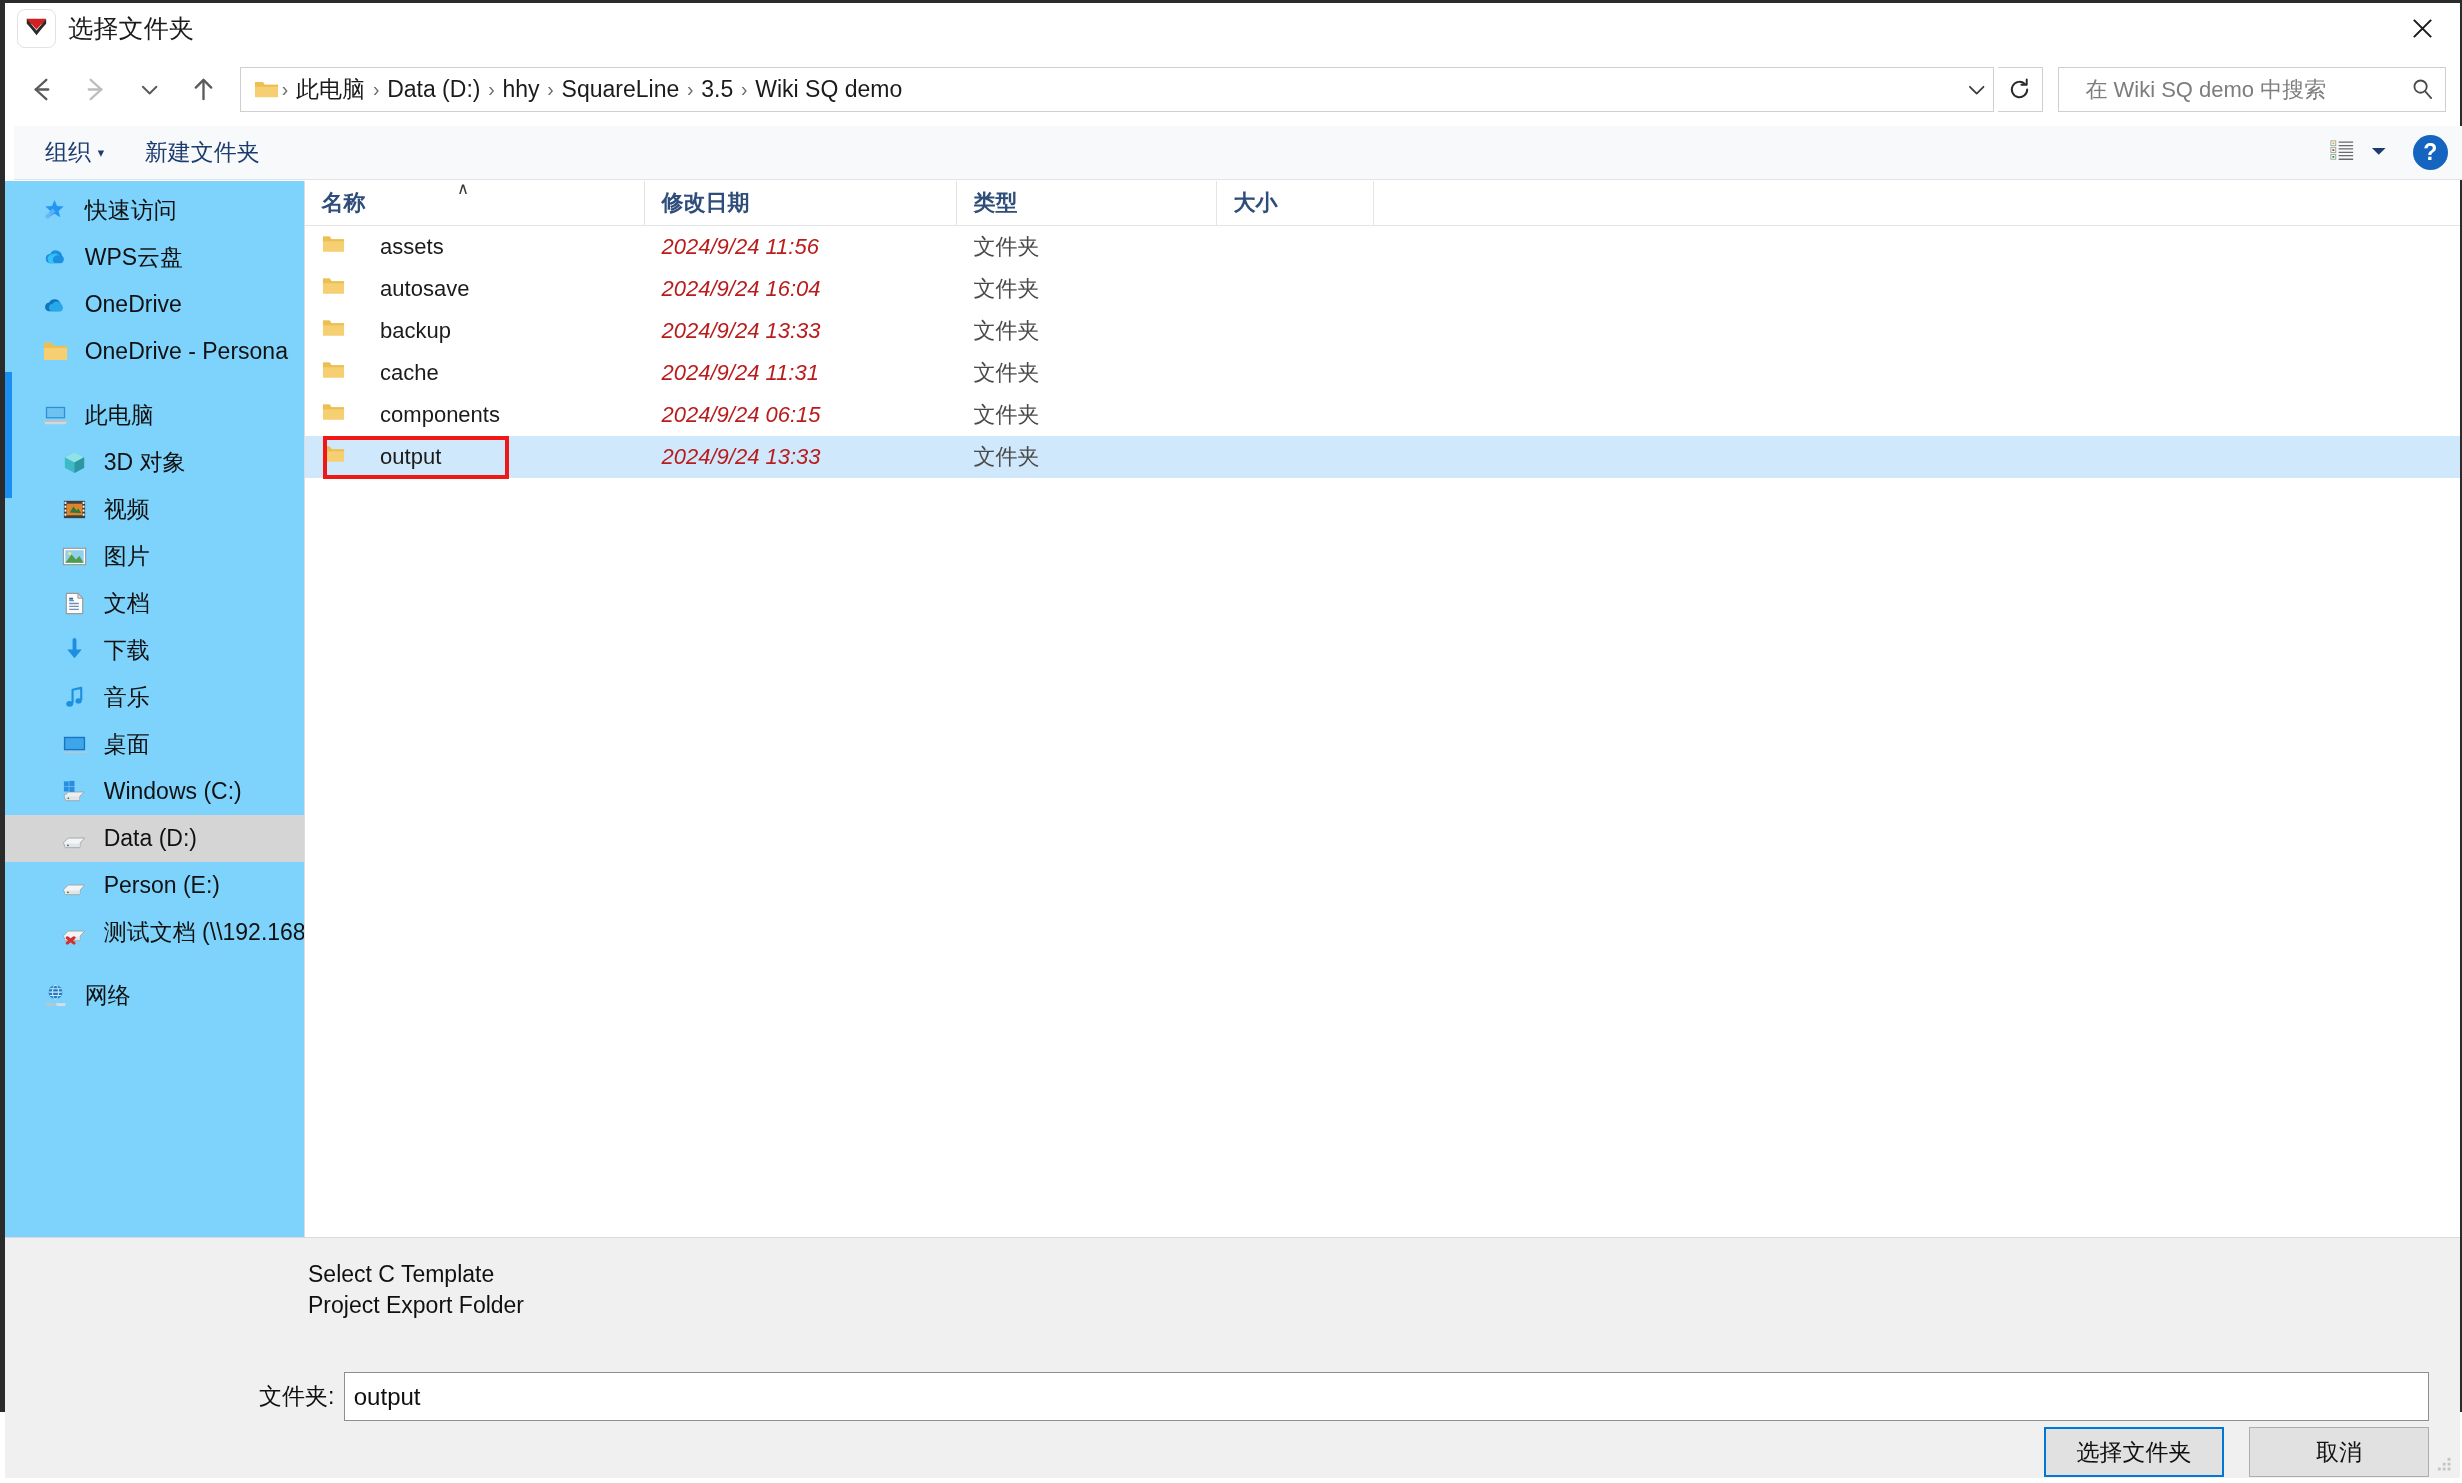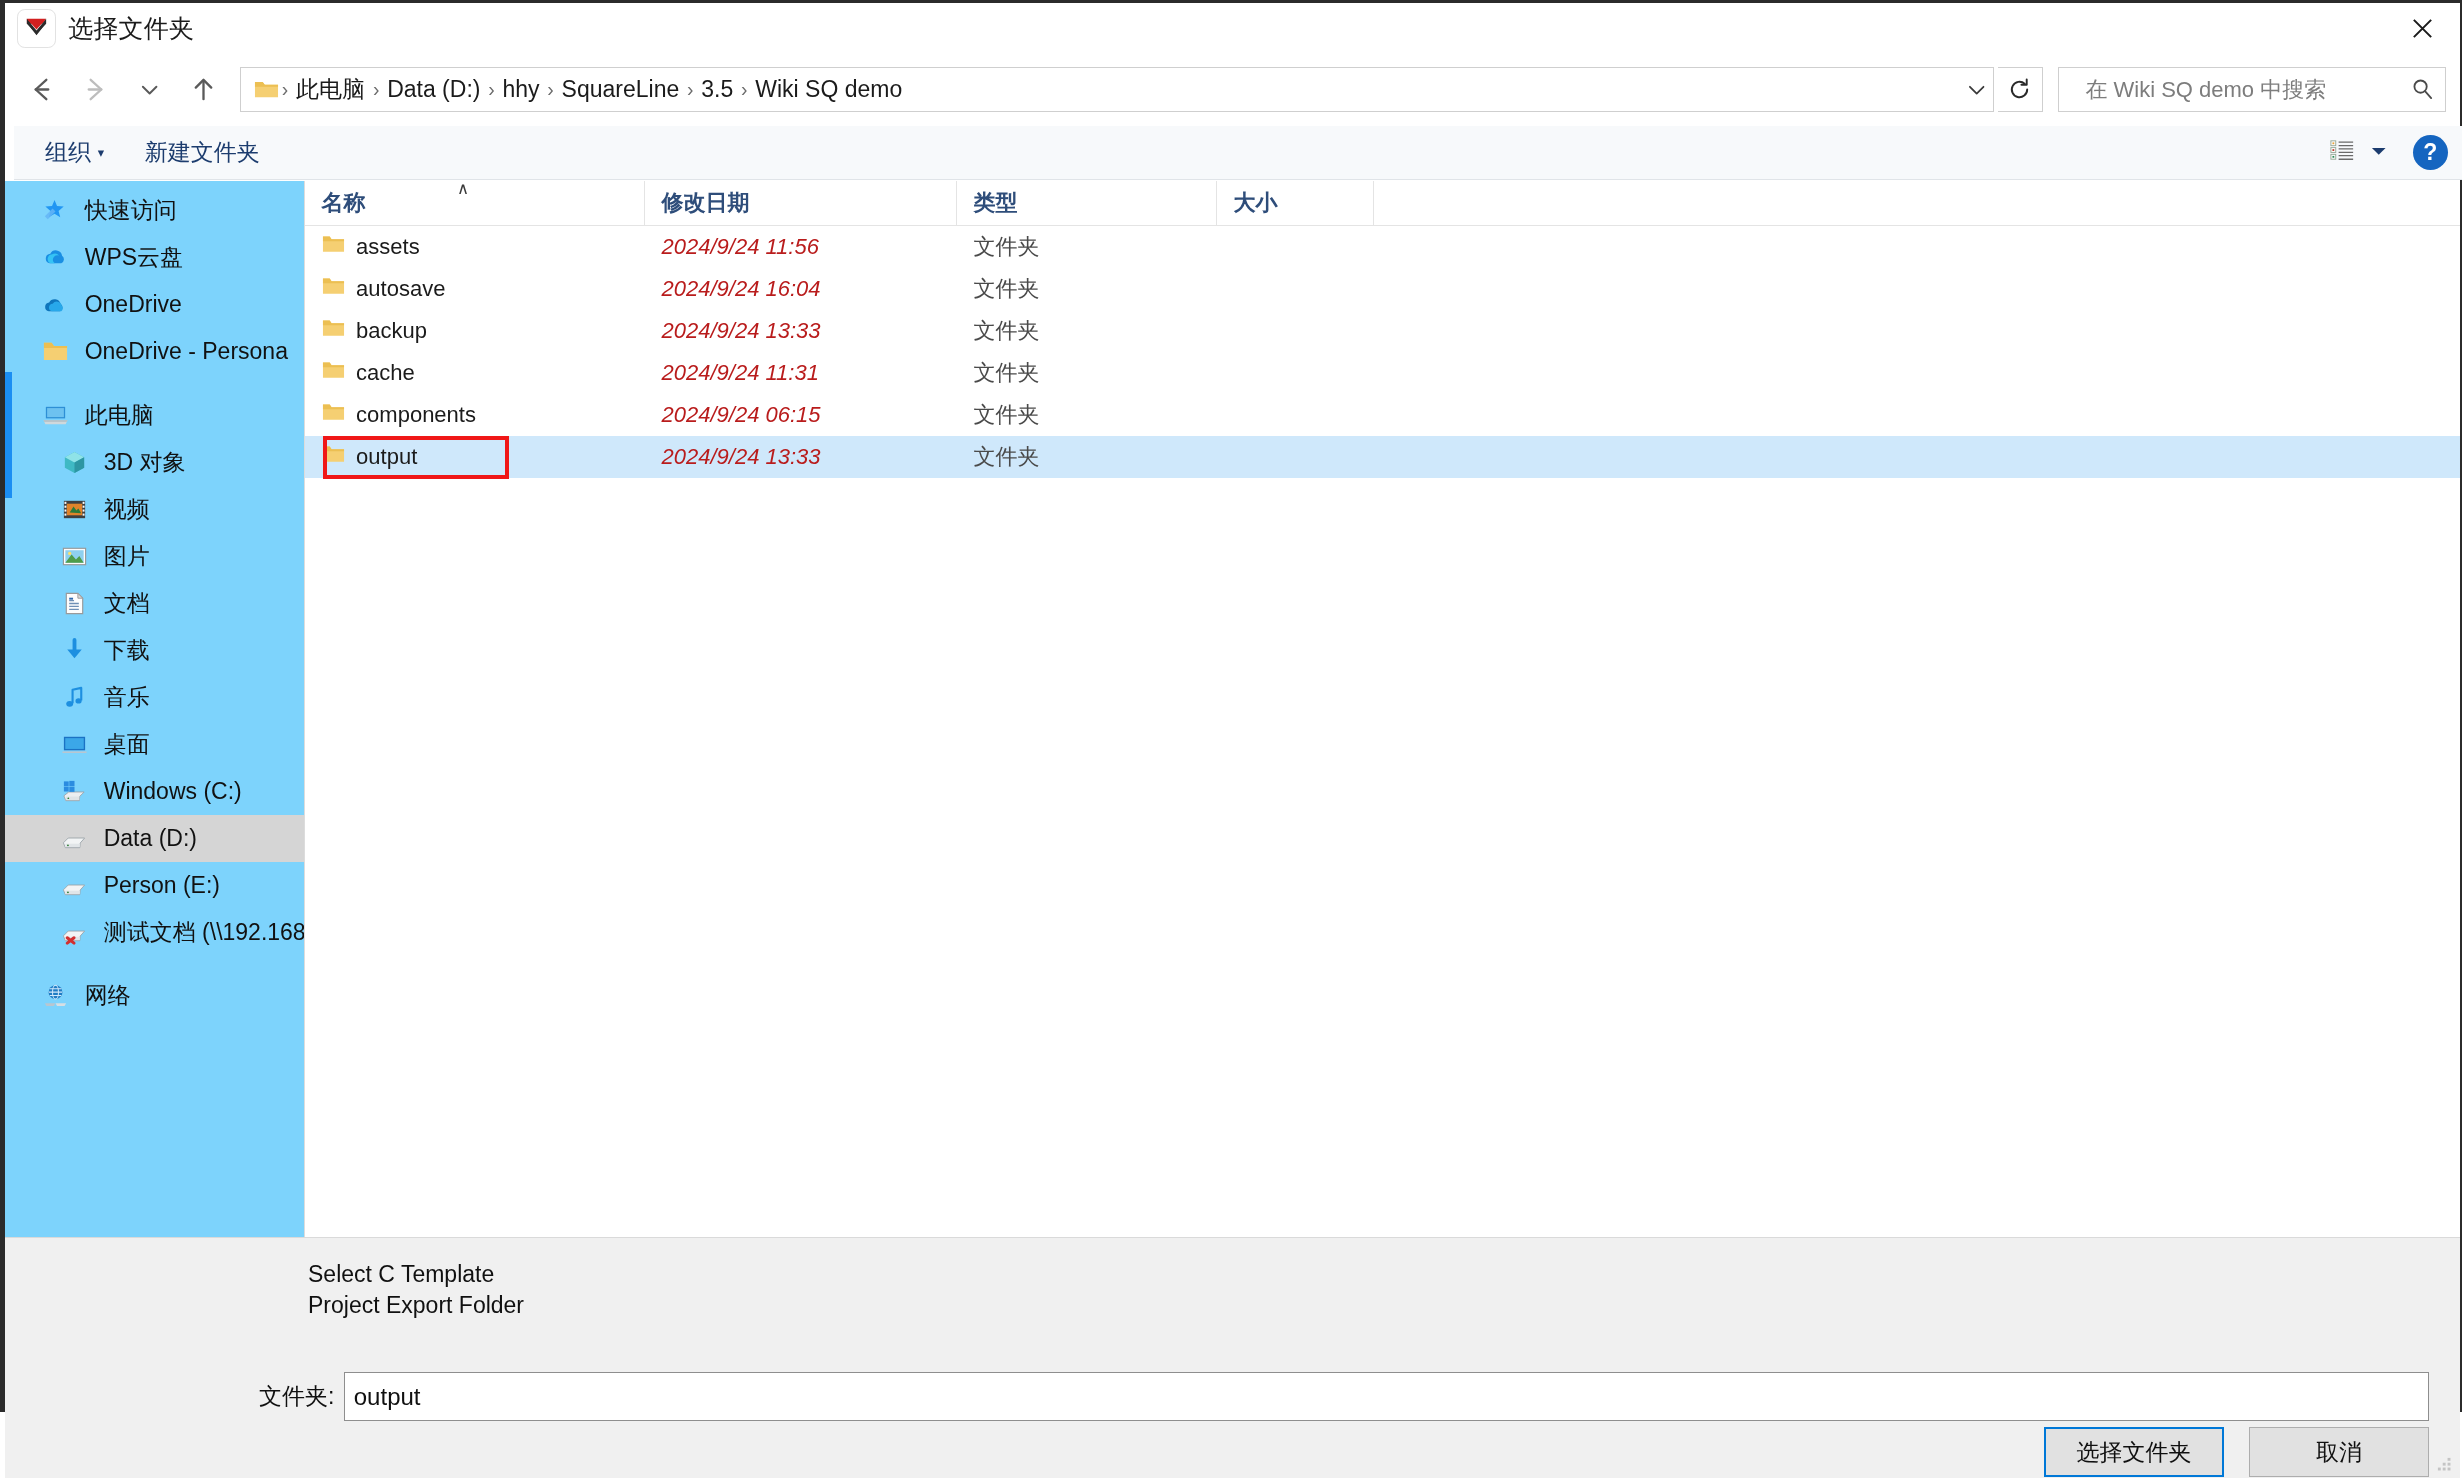--- a/index.html
+++ b/index.html
@@ -204,21 +204,21 @@
 
   .row {
     height: 42px; display: flex; align-items: center;
     font-size: 22px; color: #1b1b1b;
     position: relative;
     cursor: default;
   }
   .row.selected { background: #cfe8fb; }
   .cell-name {
     width: 340px; flex: 0 0 auto;
-    display: flex; align-items: center; padding-left: 16.5px;
+    display: flex; align-items: center; padding-left: 16.5px; gap: 24px;
   }
   .cell-name .fname { margin-left: 11.6px; }
   .cell-date { width: 312px; flex: 0 0 auto; color: #b91c1c; padding-left: 16.5px; font-style: italic; }
   .cell-type { width: 260px; flex: 0 0 auto; color: #4a4a4a; padding-left: 16.5px; }
   .cell-size { width: 157px; flex: 0 0 auto; }
 
   
   #annot-box {
     position: absolute;
     left: 17.5px; top: 0px;

